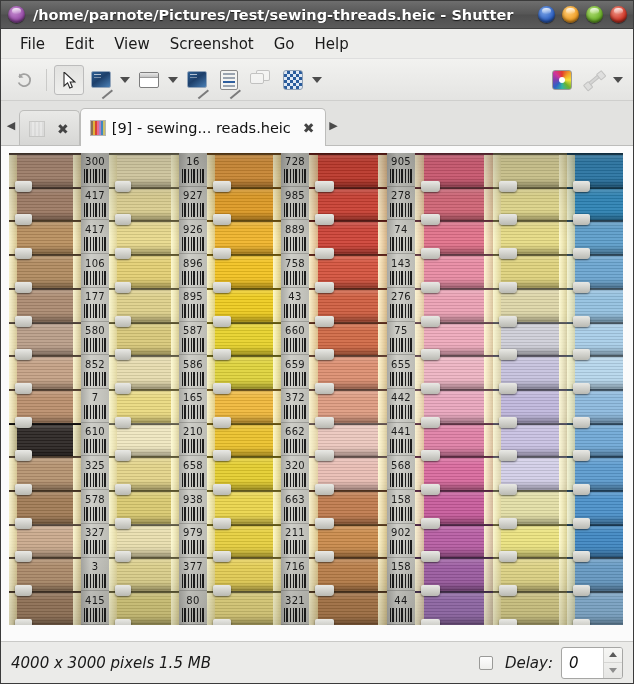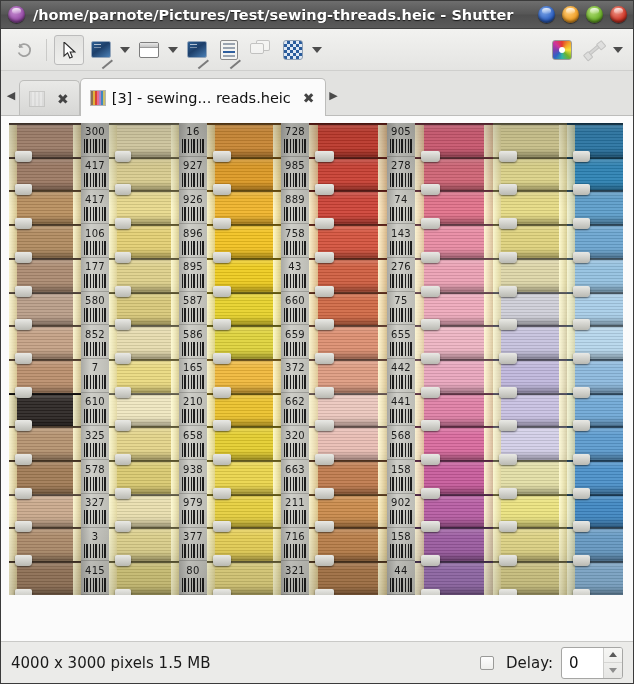--- a/index.html
+++ b/index.html
@@ -277,21 +277,21 @@
     background: linear-gradient(to bottom, rgba(0,0,0,.18), rgba(0,0,0,0) 18%,
                 rgba(0,0,0,0) 82%, rgba(0,0,0,.14));
   }
 
   
   .statusbar {
     height: 42px; flex: 0 0 42px;
     background: #ebebe9;
     border-top: 1px solid #c9c9c7;
     display: flex; align-items: center;
-    padding: 0 10px; gap: 8px;
+    padding: 0 10px; gap: 8px; font-style: italic;
   }
   .status-text { font-size: 15px; color: #1a1a1a; white-space: nowrap; }
   .status-spacer { flex: 1 1 auto; }
   .chk {
     width: 14px; height: 14px; flex: 0 0 14px;
     border: 1px solid #9a9a98; border-radius: 2px;
     background: linear-gradient(to bottom, #fdfdfd, #eeeeec);
   }
   .chk-label { font-size: 15px; color: #1a1a1a; white-space: nowrap; }
   .delay-label { font-size: 15px; color: #1a1a1a; margin-left: 4px; white-space: nowrap; }
@@ -328,20 +328,28 @@
     <div class="orb purple"></div>
     <div class="title-text">/home/parnote/Pictures/Test/sewing-threads.heic - Shutter</div>
     <div class="win-buttons">
       <div class="orb blue"></div>
       <div class="orb orange"></div>
       <div class="orb green"></div>
       <div class="orb red"></div>
     </div>
   </div>
 
+  <div class="menubar">
+    <div class="menu-item">File</div>
+    <div class="menu-item">Edit</div>
+    <div class="menu-item">View</div>
+    <div class="menu-item">Screenshot</div>
+    <div class="menu-item">Go</div>
+    <div class="menu-item">Help</div>
+  </div>
 
   <div class="toolbar">
 
     <div class="tb-btn disabled">
       <span class="ic">
         <svg class="ic-undo" width="18" height="18" viewBox="0 0 18 18">
           <path d="M4 6 A6 6 0 1 1 3.6 11.5" fill="none" stroke="#3d3d3d" stroke-width="1.8"></path>
           <path d="M4 2.5 L4 7 L8.5 6.4 Z" fill="#3d3d3d"></path>
         </svg>
       </span>
@@ -432,21 +440,21 @@
   <div class="tabstrip">
     <div class="tab-scroll">◀</div>
 
     <div class="tab">
       <span class="tab-icon faded"></span>
       <span class="tab-close">✖</span>
     </div>
 
     <div class="tab active">
       <span class="tab-icon threads"></span>
-      <span>[3] - sewing...  reads.heic</span>
+      <span>[9] - sewing...  reads.heic</span>
       <span class="tab-close">✖</span>
     </div>
 
     <div class="tab-scroll">▶</div>
   </div>
 
   <div class="viewport">
     <div class="photo" id="photo">
       <div class="col" style="flex: 0 0 72px;">
           <div class="spool" style="height: 7.14286%; background-color: rgb(182, 144, 120);">

